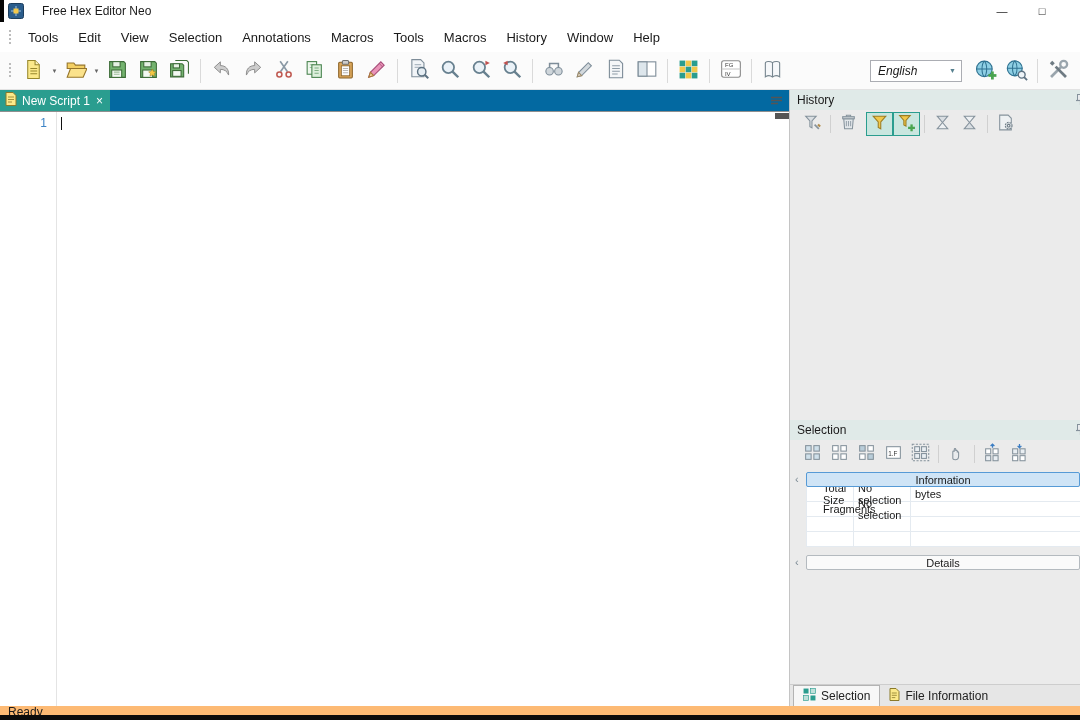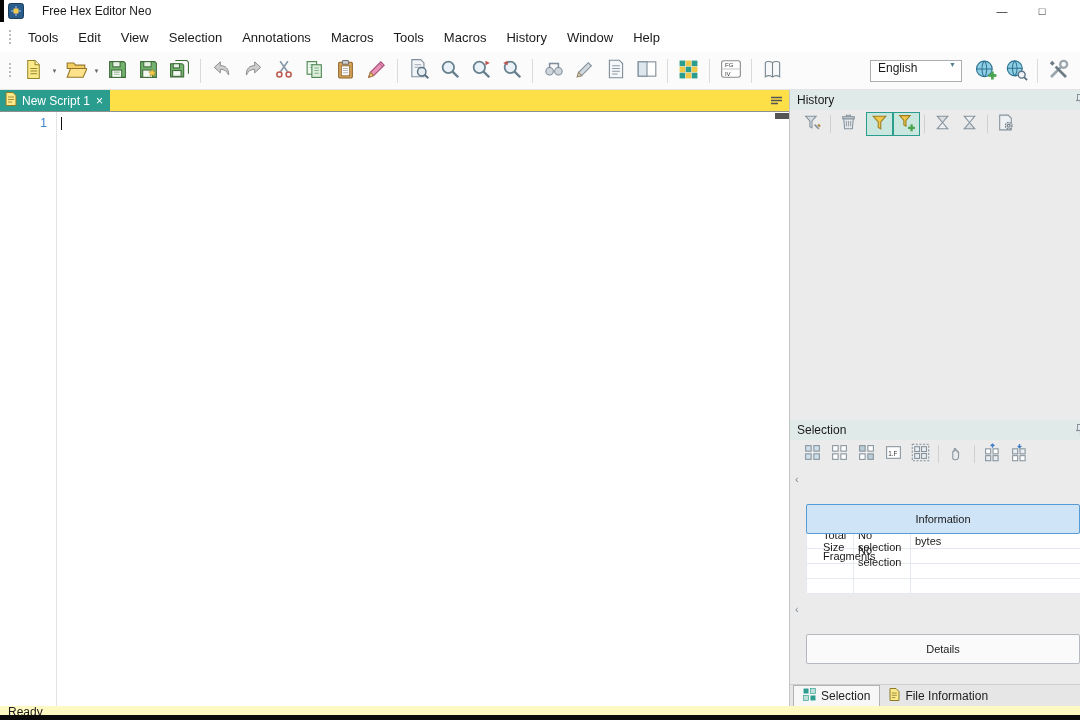--- a/index.html
+++ b/index.html
@@ -14,27 +14,27 @@
   .win-btn {width:40px; display:flex; align-items:center; justify-content:center; font-size:11px; color:#222;}
 
   .menubar {height:30px; background:#fff; display:flex; align-items:center; padding-left:6px;}
   .grip {width:4px; height:17px; background-image:radial-gradient(#bcbcbc 35%, transparent 40%); background-size:4px 4px; margin:0 6px 0 2px; flex:none;}
   .menu-item {padding:4px 10px; font-size:13px;}
 
   .toolbar {height:38px; background:#fbfbfb; border-bottom:1px solid #e3e3e3; display:flex; align-items:center; padding:0 6px;}
   .tbtn {width:31px; height:30px; display:flex; align-items:center; justify-content:center; flex:none;}
   .tchev {width:11px; height:30px; display:flex; align-items:center; justify-content:center; font-size:6px; color:#666; flex:none;}
   .tsep {width:1px; height:24px; background:#dadada; margin:0 5px; flex:none;}
-  .lang-select {width:92px; height:22px; border:1px solid #abadb3; background:#fff; display:flex; align-items:flex-start; justify-content:space-between; padding:0 5px 0 7px; margin:0 8px; flex:none;}
+  .lang-select {width:92px; height:22px; border:1px solid #abadb3; background:#fff; display:flex; align-items:center; justify-content:space-between; padding:0 5px 0 7px; margin:0 8px; flex:none;font-style:italic;}
   .lang-chev {font-size:7px; color:#56808f;}
   .push-right {margin-left:auto;}
 
   .content {display:flex; height:616px;}
   .editor-col {width:790px; border-right:1px solid #c4c4c4; display:flex; flex-direction:column; background:#fff;}
-  .tabbar {height:22px; position:relative; border-bottom:1px solid #8f8f8f; display:flex; background:#fde047;}
+  .tabbar {height:22px; position:relative; border-bottom:1px solid #8f8f8f; display:flex; background:#0369a1;}
   .tab {width:110px; background:#2a9d8f; color:#fff; display:flex; align-items:center; gap:5px; padding:0 7px 0 5px;}
   .tab-label {font-size:12px; white-space:nowrap;}
   .tab-close {margin-left:auto; font-size:12px; line-height:1;}
   .doclist-btn {position:absolute; right:6px; top:6px; display:flex;}
   .editor {flex:1; display:flex; position:relative; background:#fff;}
   .gutter {width:57px; border-right:1px solid #e4e4e4; text-align:right; padding:4px 9px 0 0; color:#3d84c6; font-size:12px;}
   .code-area {flex:1; position:relative;}
   .caret {position:absolute; left:4px; top:5px; width:1px; height:13px; background:#111;}
   .scroll-nub {position:absolute; right:0; top:1px; width:14px; height:6px; background:#555;}
 
@@ -42,36 +42,36 @@
   .panel-header {height:20px; display:flex; align-items:center; padding:0 7px; background:#e0eae8; position:relative; flex:none; font-size:12px;}
   .pin {position:absolute; right:-7px; top:3px; display:flex;}
   .ptoolbar {height:28px; display:flex; align-items:center; padding:0 9px; flex:none;}
   .pbtn {width:27px; height:24px; display:flex; align-items:center; justify-content:center; flex:none;}
   .pbtn.active {background:#c9e6df; border:1px solid #2a9d8f;}
   .psep {width:1px; height:18px; background:#d0d0d0; margin:0 4px; flex:none;}
   .gap4 {width:4px; flex:none;}
   .history-body {height:282px; flex:none;}
 
   .info-wrap {margin:4px 0 0 16px; position:relative; flex:none;}
-  .sec-header {height:30px; background:#cfe4f6; border:1px solid #569ad6; border-radius:2px; display:flex; align-items:center; justify-content:center; font-size:11px;margin-top:32px;}
+  .sec-header {height:15px; background:#cfe4f6; border:1px solid #569ad6; border-radius:2px; display:flex; align-items:center; justify-content:center; font-size:11px;}
   .sec-header.details {background:#fafafa; border-color:#b4babf;}
   .sec-chev {position:absolute; left:-11px; top:0; color:#7d8b95; font-size:11px; line-height:15px;}
   .info-table {margin-left:16px; background:#fff; flex:none; border-left:1px solid #e4eaf0;}
   .irow {display:flex; height:15px; border-bottom:1px solid #e4eaf0; font-size:11px; align-items:center;}
   .ic {padding-left:4px; height:100%; display:flex; align-items:center;}
   .ic1 {width:47px; border-right:1px solid #e4eaf0;padding-left:16px;}
   .ic2 {width:57px; border-right:1px solid #e4eaf0;}
   .ic3 {flex:1;}
   .details-wrap {margin:8px 0 0 16px; position:relative; flex:none;}
   .side-fill {flex:1;}
   .side-tabs {height:22px; border-top:1px solid #cdcdcd; background:#e6e6e6; display:flex; align-items:stretch; padding-left:3px;}
   .side-tab {display:flex; align-items:center; gap:5px; padding:0 9px; font-size:12px; color:#222;}
   .side-tab.active {background:#f7f7f7; border:1px solid #b3b3b3; border-bottom:none;}
 
-  .statusbar {height:9px; overflow:hidden; padding-left:8px; background:#fef9c3;}
+  .statusbar {height:9px; overflow:hidden; padding-left:8px; background:#fdba74;}
   .statusbar span {font-size:12px; line-height:12px; display:block;}
   .bottom-strip {position:absolute; bottom:0; left:0; width:100%; height:5px; background:#0b0b0b;}
 </style>
 </head>
 <body>
 
 <div class="titlebar">
   <div class="edge-sliver"></div>
   <span class="app-icon">
     <svg width="16" height="16" viewBox="0 0 16 16">

